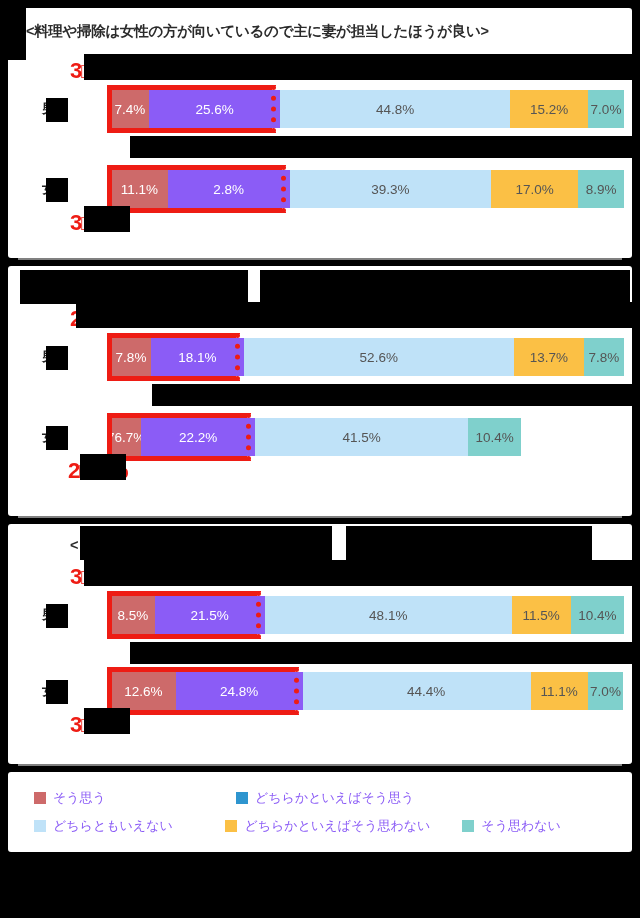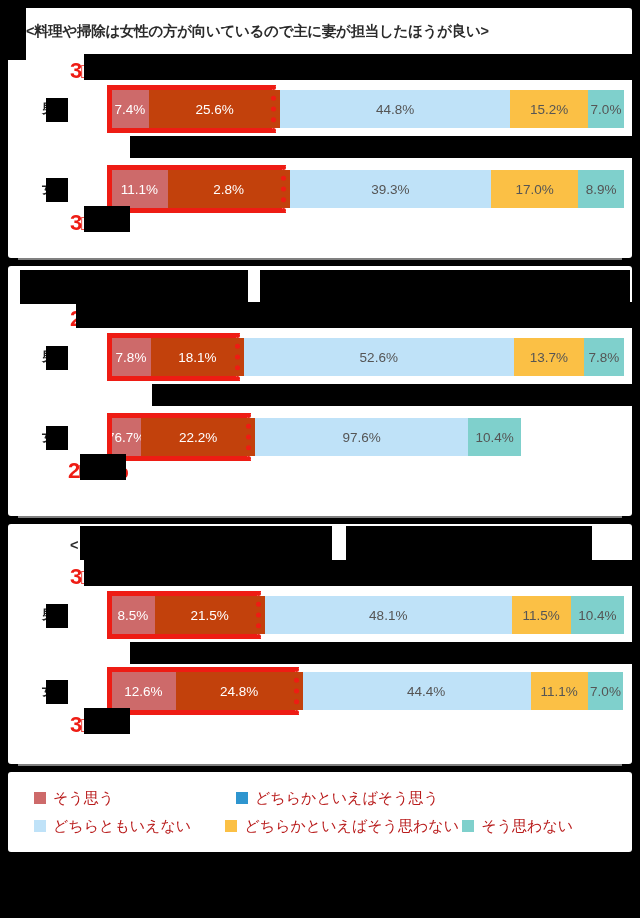--- a/index.html
+++ b/index.html
@@ -89,21 +89,21 @@
   }
   .seg {
     display: flex;
     align-items: center;
     justify-content: center;
     font-size: 13.5px;
     height: 100%;
     overflow: hidden;
   }
   .seg.s1 { background: #cd6a6a; color: #ffffff; }
-  .seg.s2 { background: #c2410c; color: #ffffff; }
+  .seg.s2 { background: #8b5cf6; color: #ffffff; }
   .seg.s3 { background: #bfe2f8; color: #555555; }
   .seg.s4 { background: #fbc045; color: #555555; }
   .seg.s5 { background: #7fd0cc; color: #555555; }
 
   
   .hl-box {
     position: absolute;
     top: -5px;
     left: -4px;
     height: 48px;
@@ -136,22 +136,22 @@
     width: 580px;
   }
   .legend-row {
     display: flex;
     height: 28px;
     align-items: center;
   }
   .legend-item {
     display: flex;
     align-items: center;
-    font-size: 15px;
-    color: #b91c1c;
+    font-size: 13px;
+    color: #8b5cf6;
   }
   .legend-item .sw {
     width: 12px; height: 12px;
     margin-right: 7px;
     flex: none;
   }
   .li-a { width: 202px; }
   .li-b { width: 250px; }
   .li-c { width: 160px; }
   .sw1 { background: #cd6a6a; }
@@ -225,21 +225,21 @@
     <div class="redact" style="left:68px;top:36px;width:76px;height:26px;"></div>
     <div class="redact" style="left:144px;top:36px;width:488px;height:26px;"></div>
     <div class="redact" style="left:38px;top:80px;width:22px;height:24px;"></div>
     <div class="redact" style="left:144px;top:118px;width:488px;height:22px;"></div>
 
     <div class="row" style="top:148px;">
       <div class="row-label">女性</div>
       <div class="bar">
         <div class="seg s1" style="width:5.9%;">76.7%</div>
         <div class="seg s2" style="width:22.2%;">22.2%</div>
-        <div class="seg s3" style="width:41.5%;">97.6%</div>
+        <div class="seg s3" style="width:41.5%;">41.5%</div>
         <div class="seg s5" style="width:10.4%;">10.4%</div>
         <div class="hl-box" style="width:28.1%;"></div>
       </div>
     </div>
     <div class="redact" style="left:38px;top:160px;width:22px;height:24px;"></div>
     <div class="sum-label" style="left:60px;top:192px;">2□.□%</div>
     <div class="redact" style="left:72px;top:188px;width:46px;height:26px;"></div>
   </div>
 
   <div class="sep" style="top:516px;"></div>

